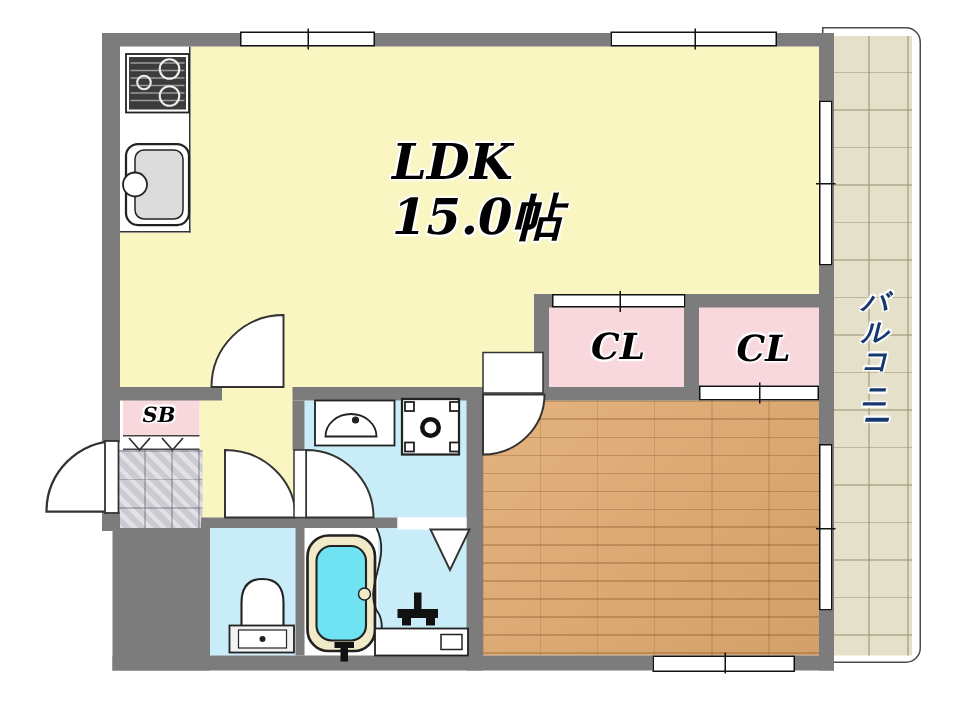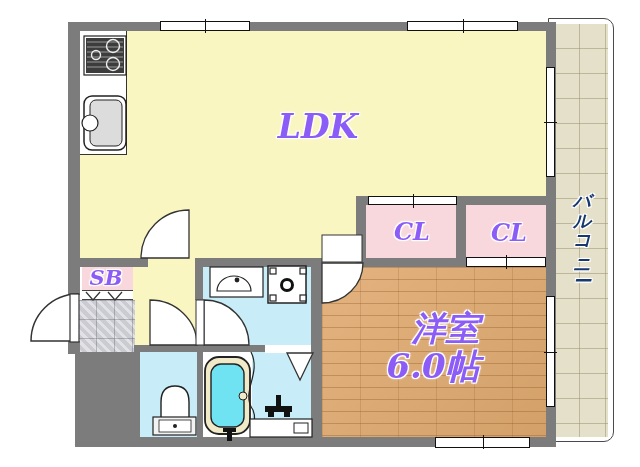--- a/index.html
+++ b/index.html
@@ -38,21 +38,21 @@
       repeating-linear-gradient(to right, rgba(0,0,0,0) 0 25px, rgba(155,148,116,.55) 25px 26px),
       repeating-linear-gradient(to bottom, rgba(0,0,0,0) 0 24px, rgba(155,148,116,.55) 24px 25px);
   }
   .win{background:#fff;border:1px solid #111;}
   .tickv{position:absolute;left:50%;top:-3px;width:1px;height:14px;background:#111;}
   .tickh{position:absolute;top:50%;left:-3px;height:1px;width:13px;background:#111;}
   .shelf{background:#fff;border-top:1px solid #444;border-bottom:1px solid #444;}
   .counter{background:#fff;border-right:1.5px solid #333;border-bottom:1.5px solid #333;}
   .lbl{
     position:absolute;transform:translate(-50%,-50%);
-    color:#8b5cf6;font-style:italic;font-weight:bold;white-space:nowrap;text-align:right;
+    color:#000000;font-style:italic;font-weight:bold;white-space:nowrap;text-align:left;
     text-shadow:-1px -1px 0 #fff,1px -1px 0 #fff,-1px 1px 0 #fff,1px 1px 0 #fff,0 0 3px #fff,0 0 3px #fff;
     line-height:1.12;
   }
   .lbl-vert{
     position:absolute;color:#16386E;font-style:italic;font-weight:bold;
     writing-mode:vertical-rl;text-orientation:upright;letter-spacing:2px;
     text-shadow:-1px -1px 0 #fff,1px -1px 0 #fff,-1px 1px 0 #fff,1px 1px 0 #fff,0 0 3px #fff;
   }
   svg.overlay{position:absolute;left:0;top:0;}
 </style>
@@ -214,23 +214,20 @@
     <g fill="#111">
       <rect x="276" y="395" width="5" height="11"></rect>
       <rect x="265" y="406" width="27" height="6"></rect>
       <rect x="268" y="412" width="6" height="5"></rect>
       <rect x="284" y="412" width="6" height="5"></rect>
     </g>
   </svg>
 
   <div class="lbl" style="left:318px;top:127px;font-size:33px;">
     <div>LDK</div>
-  </div>
-  <div class="lbl" style="left:433px;top:347px;font-size:34px;">
-    <div>洋室</div>
-    <div>6.0帖</div>
+    <div>15.0帖</div>
   </div>
   <div class="lbl" style="left:412px;top:232px;font-size:24px;">CL</div>
   <div class="lbl" style="left:509px;top:233px;font-size:24px;">CL</div>
-  <div class="lbl" style="left:106px;top:278px;font-size:21px;">SB</div>
+  <div class="lbl" style="left:106px;top:278px;font-size:14px;">SB</div>
   <div class="lbl-vert" style="left:570px;top:180px;font-size:18px;">バルコニー</div>
 
 </div>
 
 </body></html>

